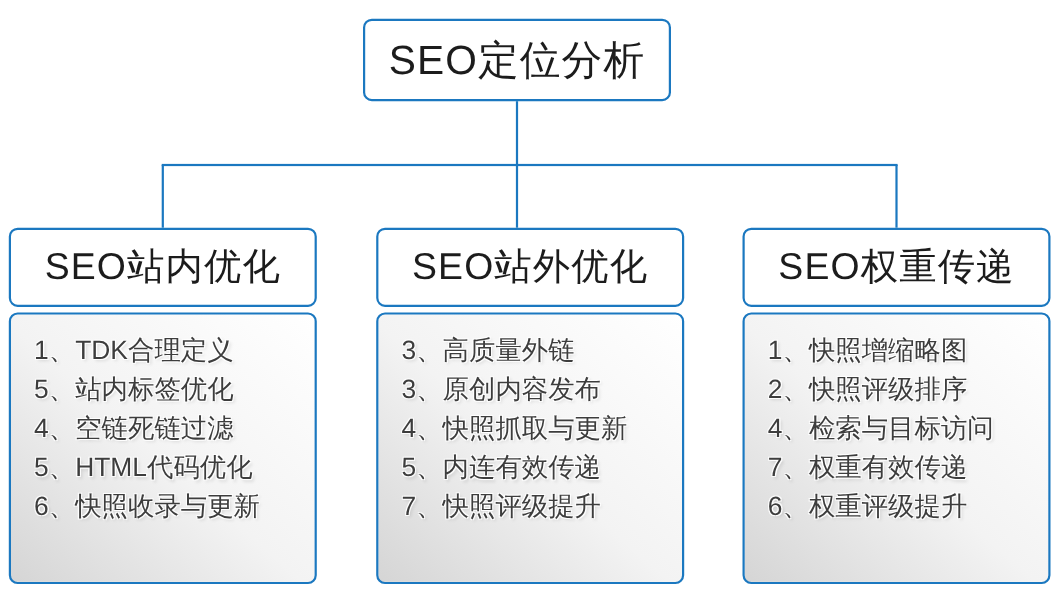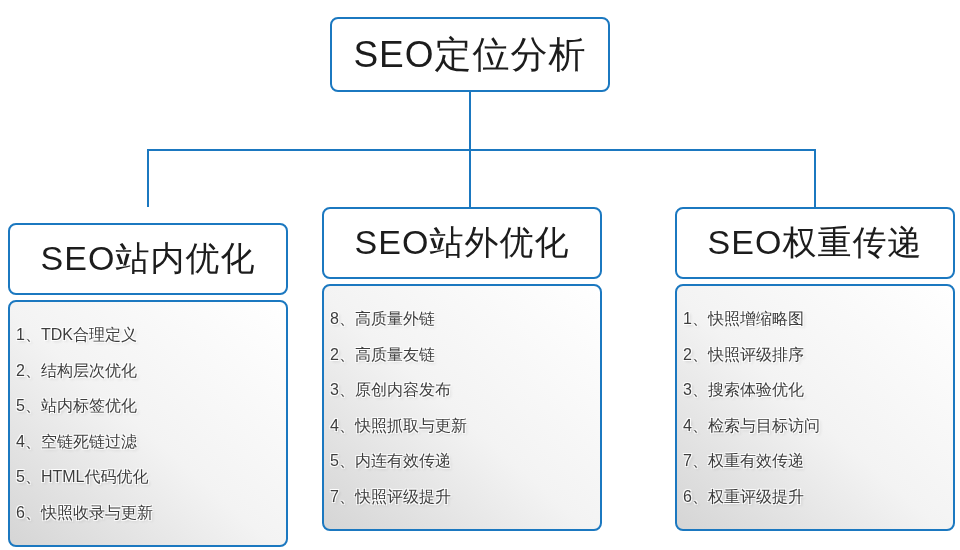--- a/index.html
+++ b/index.html
@@ -50,37 +50,37 @@
     box-sizing: border-box;
     top: 284px;
     width: 280px;
     height: 247px;
     border: 2px solid var(--accent, #1b78c0);
     border-radius: 8px;
     background: linear-gradient(to bottom left,
                 var(--panel-top, #ffffff) 0%,
                 #f3f3f3 52%,
                 var(--panel-bottom, #d5d5d5) 100%);
-    padding: 15px 8px 0 6px;
-    font-size: 16px;
+    padding: 15px 8px 0 21px;
+    font-size: 24px;
     color: var(--panel-text, #3d3d3d);
   }
   .item {
     height: 35.5px;
     line-height: 35.5px;
     white-space: nowrap;
     text-shadow:
       -1px -1px 0 rgba(255,255,255,0.85),
        1px -1px 0 rgba(255,255,255,0.85),
       -1px  1px 0 rgba(255,255,255,0.85),
        1px  1px 0 rgba(255,255,255,0.85),
        2px  2px 3px rgba(0,0,0,0.12);
   }
-  .col1 { left: 8px; margin-top: 16px; }
-  .col2 { left: 322px; }
+  .col1 { left: 8px; }
+  .col2 { left: 342px; }
   .col3 { left: 675px; }
   
   .v-root  { left: 469px; top: 92px;  width: 2px;  height: 59px; }
   .h-main  { left: 147px; top: 149px; width: 669px; height: 2px; }
   .v-left  { left: 147px; top: 150px; width: 2px;  height: 57px; }
   .v-mid   { left: 469px; top: 150px; width: 2px;  height: 57px; }
   .v-right { left: 814px; top: 150px; width: 2px;  height: 57px; }
 </style>
 </head>
 <body>
@@ -102,38 +102,35 @@
   </div>
   <div class="node branch-node col2">
     <span>SEO站外优化</span>
   </div>
   <div class="node branch-node col3">
     <span>SEO权重传递</span>
   </div>
 
   <div class="panel col1">
     <div class="item">1、TDK合理定义</div>
-    <div class="item">2、结构层次优化</div>
     <div class="item">5、站内标签优化</div>
     <div class="item">4、空链死链过滤</div>
     <div class="item">5、HTML代码优化</div>
     <div class="item">6、快照收录与更新</div>
   </div>
 
   <div class="panel col2">
-    <div class="item">8、高质量外链</div>
-    <div class="item">2、高质量友链</div>
+    <div class="item">3、高质量外链</div>
     <div class="item">3、原创内容发布</div>
     <div class="item">4、快照抓取与更新</div>
     <div class="item">5、内连有效传递</div>
     <div class="item">7、快照评级提升</div>
   </div>
 
   <div class="panel col3">
     <div class="item">1、快照增缩略图</div>
     <div class="item">2、快照评级排序</div>
-    <div class="item">3、搜索体验优化</div>
     <div class="item">4、检索与目标访问</div>
     <div class="item">7、权重有效传递</div>
     <div class="item">6、权重评级提升</div>
   </div>
 
 </div>
 
 </body></html>

